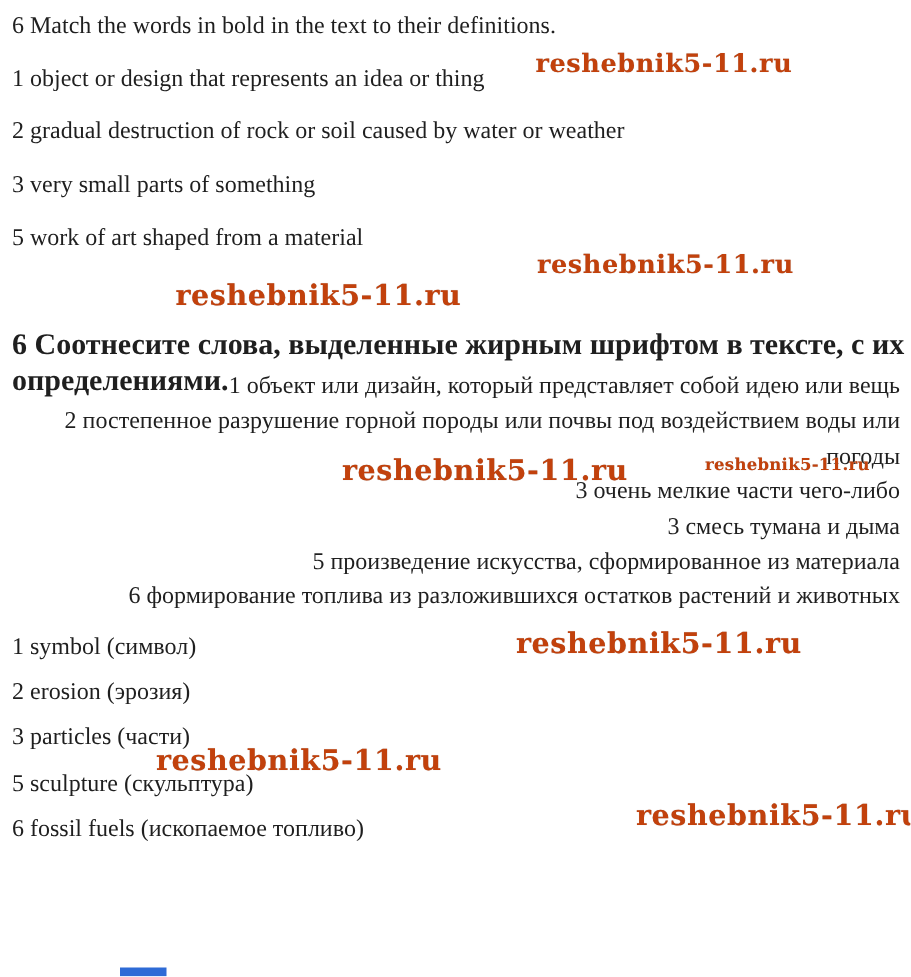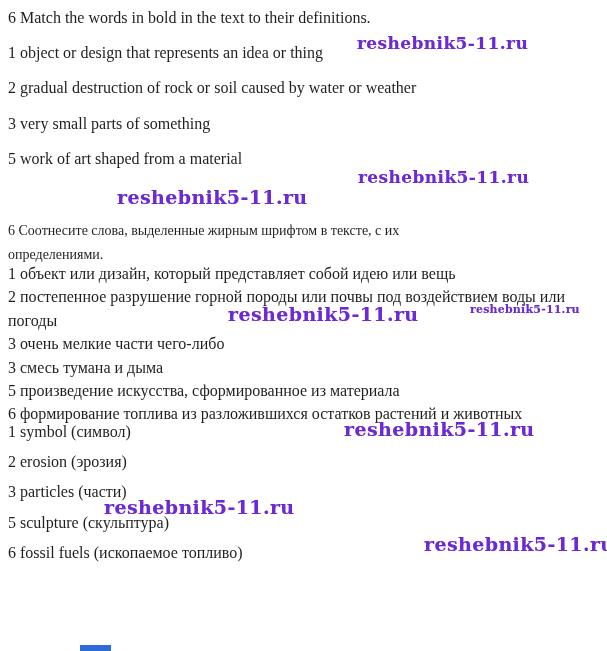--- a/index.html
+++ b/index.html
@@ -17,41 +17,41 @@
     overflow: hidden;
   }
   .abs { position: absolute; }
   .heading {
     font-weight: 400;
     font-size: 16px;
     line-height: 23.5px;
     white-space: nowrap;
   }
   .heading-ru .h-line {
-    font-weight: 400;
-    font-size: 14px;
+    font-weight: 700;
+    font-size: 20px;
     line-height: 23.5px;
     white-space: nowrap;
   }
   .list .row {
     font-size: 16px;
     line-height: 23.4px;
   }
   .list-en .row { white-space: nowrap; margin-top: 12px; }
   .list-ru { width: 592px; }
   .answers .row {
     font-size: 16px;
     line-height: 30.2px;
     white-space: nowrap;
   }
   .watermark {
     position: absolute;
     font-family: "DejaVu Serif", "Liberation Serif", serif;
     font-weight: 700;
-    color: #6d28d9;
+    color: #c2410c;
     letter-spacing: 0.4px;
     white-space: nowrap;
     text-shadow: 0 0 0.5px #b5b5b5;
     user-select: none;
   }
   .wm-17 { font-size: 17px; }
   .wm-19 { font-size: 19px; }
   .wm-11 { font-size: 11px; letter-spacing: 0.2px; }
   .blue-mark {
     position: absolute;
@@ -74,21 +74,21 @@
     <div class="row">2 gradual destruction of rock or soil caused by water or weather</div>
     <div class="row">3 very small parts of something</div>
     <div class="row">5 work of art shaped from a material</div>
   </div>
 
   <div class="abs heading-ru" style="left:8px; top:219px;">
     <div class="h-line">6 Соотнесите слова, выделенные жирным шрифтом в тексте, с их</div>
     <div class="h-line">определениями.</div>
   </div>
 
-  <div class="abs list list-ru" style="left:8px; top:262px;">
+  <div class="abs list list-ru" style="left:8px; top:246px;text-align:right;">
     <div class="row">1 объект или дизайн, который представляет собой идею или вещь</div>
     <div class="row">2 постепенное разрушение горной породы или почвы под воздействием воды или погоды</div>
     <div class="row">3 очень мелкие части чего-либо</div>
     <div class="row">3 смесь тумана и дыма</div>
     <div class="row">5 произведение искусства, сформированное из материала</div>
     <div class="row">6 формирование топлива из разложившихся остатков растений и животных</div>
   </div>
 
   <div class="abs answers" style="left:8px; top:417px;">
     <div class="row">1 symbol (символ)</div>

